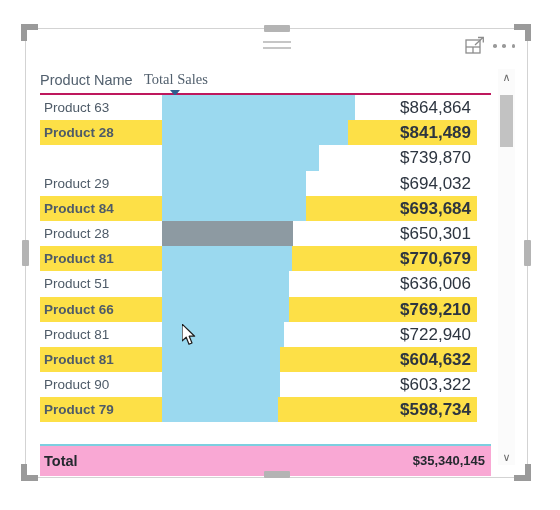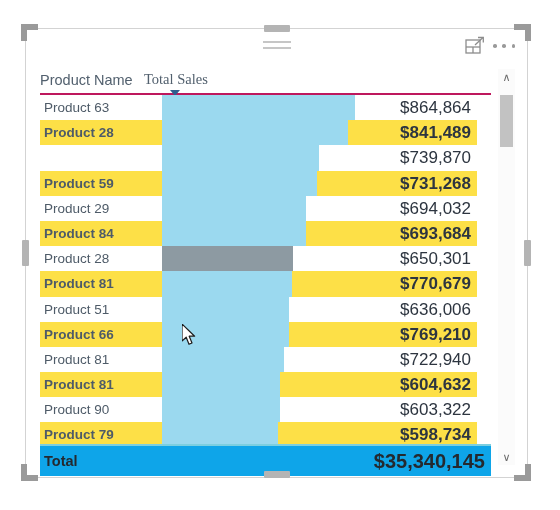--- a/index.html
+++ b/index.html
@@ -195,37 +195,37 @@
     color: #2d3540;
     white-space: nowrap;
     z-index: 2;
   }
 
   #total-row {
     position: relative;
     height: 30px;
     margin-right: 22px;
     border-top: 2px solid #7ccfe0;
-    background: #0ea5e9;
+    background: #f9a8d4;
   }
   #total-row .tlabel {
     position: absolute;
     left: 4px;
     top: 0;
     line-height: 30px;
     font-size: 14.5px;
     font-weight: bold;
     color: #24292f;
   }
   #total-row .tvalue {
     position: absolute;
     right: 6px;
     top: 0;
     line-height: 30px;
-    font-size: 20px;
+    font-size: 13px;
     font-weight: bold;
     color: #24292f;
   }
 
   
   #vscrollbar {
     position: absolute;
     right: -2px;
     top: 8px;
     width: 17px;
@@ -318,27 +318,20 @@
             </div>
             <div class="pname">Product 28</div>
             <div class="pval">$841,489</div>
           </div>
           <div class="trow">
             <div class="bar-track">
               <div class="bar" style="width: 157px;"></div>
             </div>
             <div class="pval">$739,870</div>
           </div>
-          <div class="trow alt">
-            <div class="bar-track">
-              <div class="bar" style="width: 154.5px;"></div>
-            </div>
-            <div class="pname">Product 59</div>
-            <div class="pval">$731,268</div>
-          </div>
           <div class="trow">
             <div class="bar-track">
               <div class="bar" style="width: 143.8px;"></div>
             </div>
             <div class="pname">Product 29</div>
             <div class="pval">$694,032</div>
           </div>
           <div class="trow alt">
             <div class="bar-track">
               <div class="bar" style="width: 143.7px;"></div>

